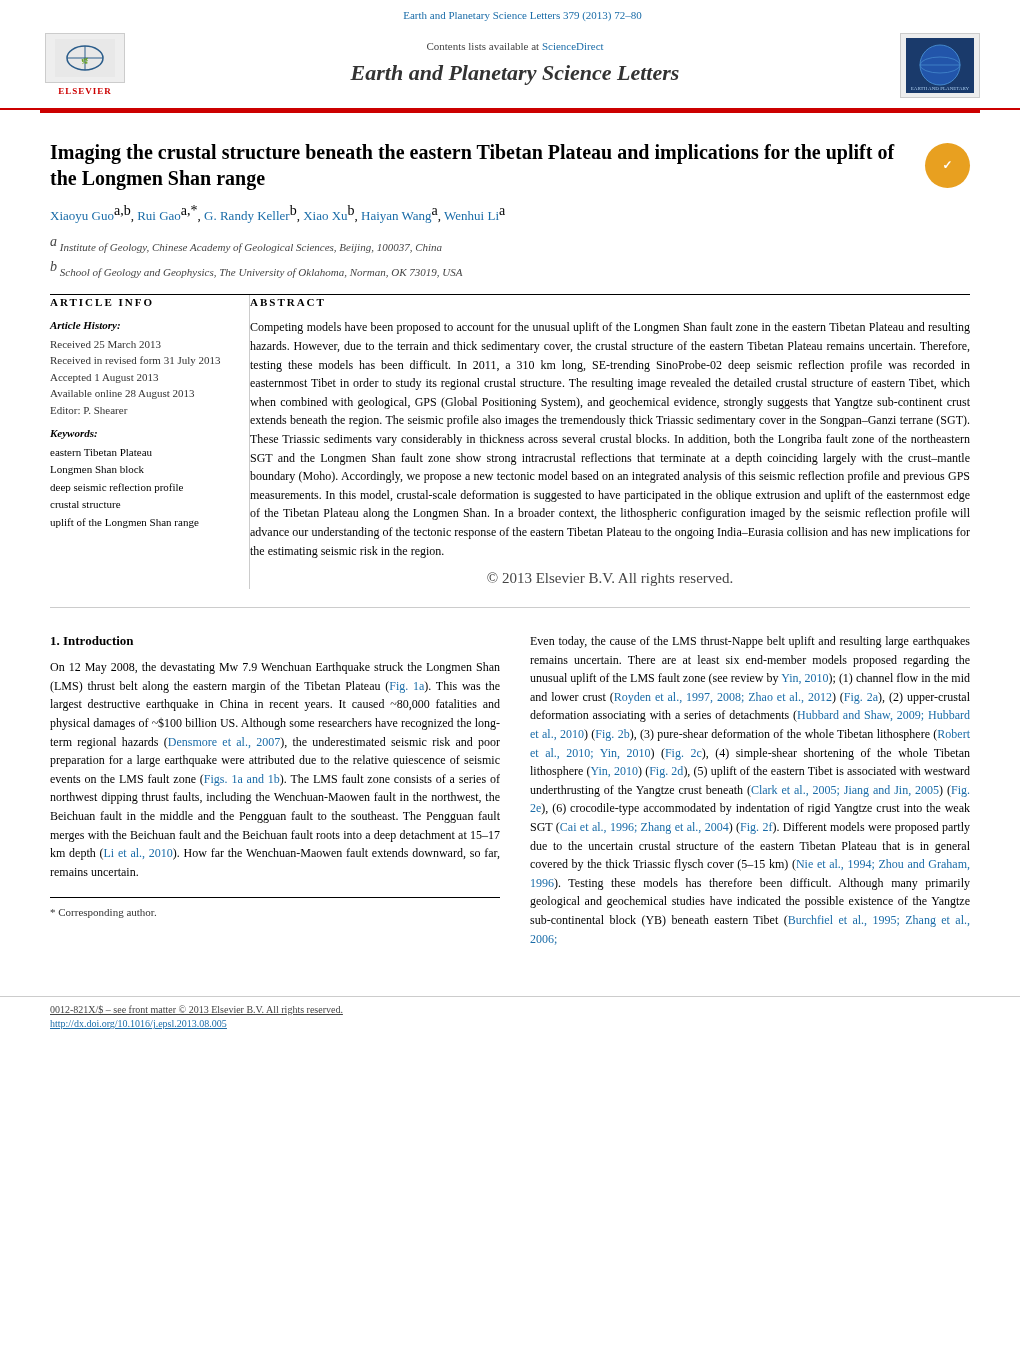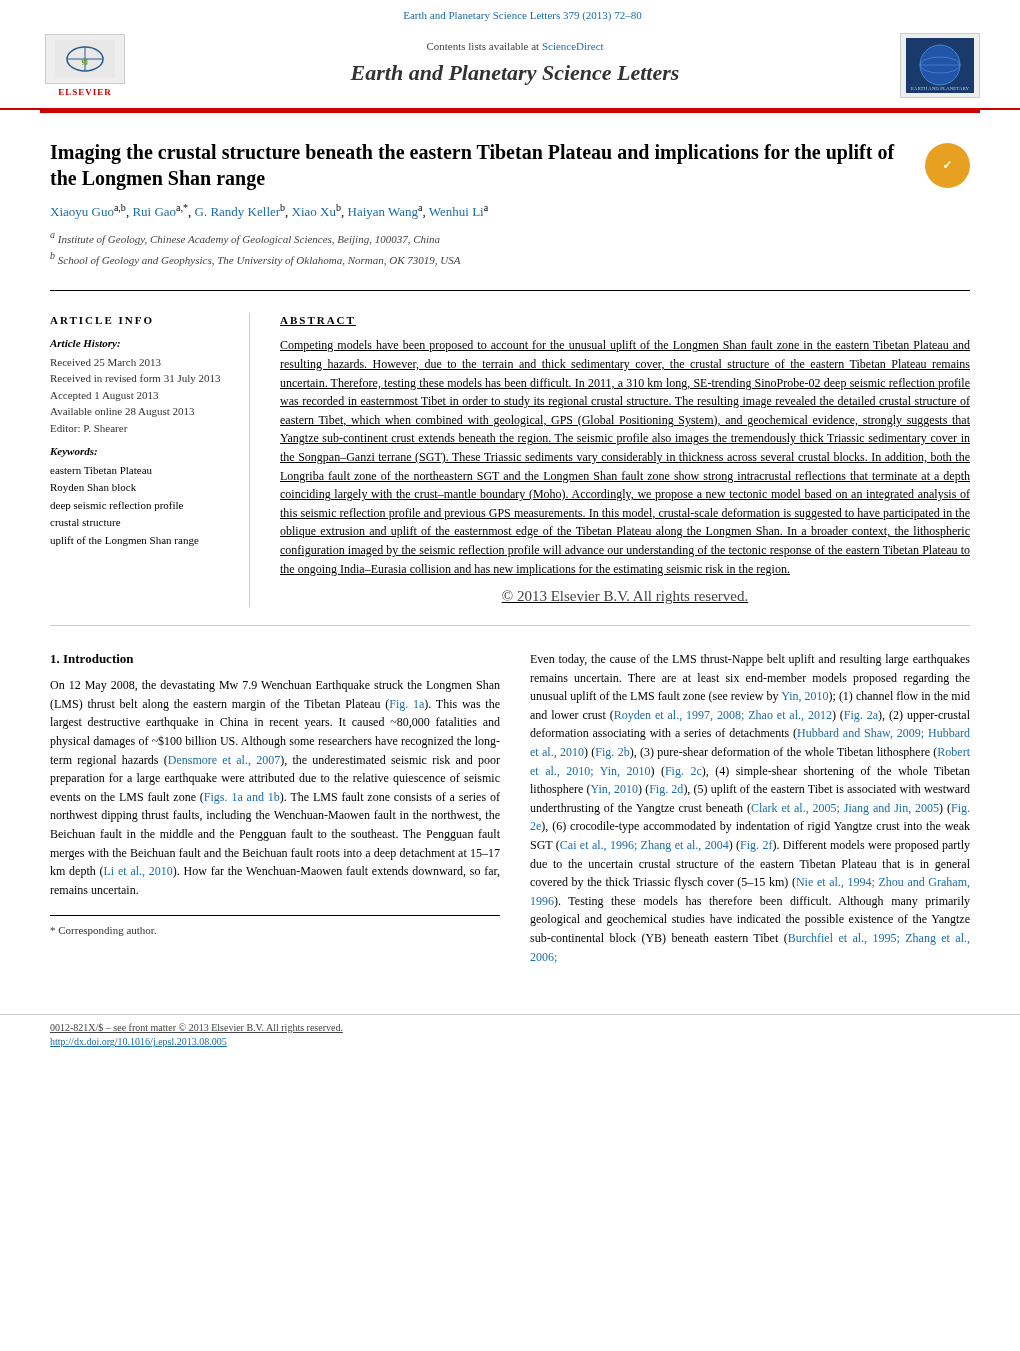--- a/index.html
+++ b/index.html
@@ -29,21 +29,20 @@
       justify-content: center;
       gap: 20px;
       padding: 6px 0;
     }
     .elsevier-logo {
       width: 90px;
       height: 65px;
       display: flex;
       flex-direction: column;
       align-items: center;
-      justify-content: center;
     }
     .elsevier-logo-inner {
       width: 80px;
       height: 50px;
       background: #eee;
       border: 1px solid #ccc;
       display: flex;
       align-items: center;
       justify-content: center;
       font-size: 9px;
@@ -125,36 +124,35 @@
       flex-shrink: 0;
       margin-top: 4px;
     }
 
     .authors {
       font-size: 13px;
       margin-bottom: 6px;
       color: #000;
     }
     .author-link { color: #1a6ca8; text-decoration: none; }
-    .superscript { font-size: 10px; vertical-align: super; }
+    .superscript { font-size: 14px; vertical-align: super; }
 
     .affiliations {
       font-size: 11px;
       color: #444;
       margin-bottom: 12px;
       font-style: italic;
     }
     .affiliation-line { margin-bottom: 2px; }
 
     .two-col {
       display: flex;
-      gap: 30px;
       border-top: 1px solid #000;
-      padding-top: 22px;
-      margin-top: 22px;
+      padding-top: 0;
+      margin-top: 14px;
     }
     .article-info {
       width: 200px;
       flex-shrink: 0;
       border-right: 1px solid #ccc;
       padding-right: 15px;
     }
     .article-info h3 {
       font-size: 11px;
       font-weight: bold;
@@ -171,21 +169,20 @@
       font-style: italic;
       font-weight: bold;
       margin-bottom: 2px;
       font-size: 11px;
     }
     .info-line { font-size: 11px; color: #333; line-height: 1.5; }
     .keywords-list { font-size: 11px; line-height: 1.6; }
 
     .abstract-section {
       flex: 1;
-      text-decoration: underline;
     }
     .abstract-section h3 {
       font-size: 11px;
       font-weight: bold;
       letter-spacing: 2px;
       text-transform: uppercase;
       margin-bottom: 8px;
       color: #000;
     }
     .abstract-text {
@@ -325,21 +322,21 @@
         <div class="info-line">Received 25 March 2013</div>
         <div class="info-line">Received in revised form 31 July 2013</div>
         <div class="info-line">Accepted 1 August 2013</div>
         <div class="info-line">Available online 28 August 2013</div>
         <div class="info-line">Editor: P. Shearer</div>
       </div>
       <div class="info-section">
         <div class="info-section-title">Keywords:</div>
         <div class="keywords-list">
           <div>eastern Tibetan Plateau</div>
-          <div>Royden Shan block</div>
+          <div>Longmen Shan block</div>
           <div>deep seismic reflection profile</div>
           <div>crustal structure</div>
           <div>uplift of the Longmen Shan range</div>
         </div>
       </div>
     </div>
 
     <div class="abstract-section">
       <h3>ABSTRACT</h3>
       <div class="abstract-text">Competing models have been proposed to account for the unusual uplift of the Longmen Shan fault zone in the eastern Tibetan Plateau and resulting hazards. However, due to the terrain and thick sedimentary cover, the crustal structure of the eastern Tibetan Plateau remains uncertain. Therefore, testing these models has been difficult. In 2011, a 310 km long, SE-trending SinoProbe-02 deep seismic reflection profile was recorded in easternmost Tibet in order to study its regional crustal structure. The resulting image revealed the detailed crustal structure of eastern Tibet, which when combined with geological, GPS (Global Positioning System), and geochemical evidence, strongly suggests that Yangtze sub-continent crust extends beneath the region. The seismic profile also images the tremendously thick Triassic sedimentary cover in the Songpan–Ganzi terrane (SGT). These Triassic sediments vary considerably in thickness across several crustal blocks. In addition, both the Longriba fault zone of the northeastern SGT and the Longmen Shan fault zone show strong intracrustal reflections that terminate at a depth coinciding largely with the crust–mantle boundary (Moho). Accordingly, we propose a new tectonic model based on an integrated analysis of this seismic reflection profile and previous GPS measurements. In this model, crustal-scale deformation is suggested to have participated in the oblique extrusion and uplift of the easternmost edge of the Tibetan Plateau along the Longmen Shan. In a broader context, the lithospheric configuration imaged by the seismic reflection profile will advance our understanding of the tectonic response of the eastern Tibetan Plateau to the ongoing India–Eurasia collision and has new implications for the estimating seismic risk in the region.</div>

